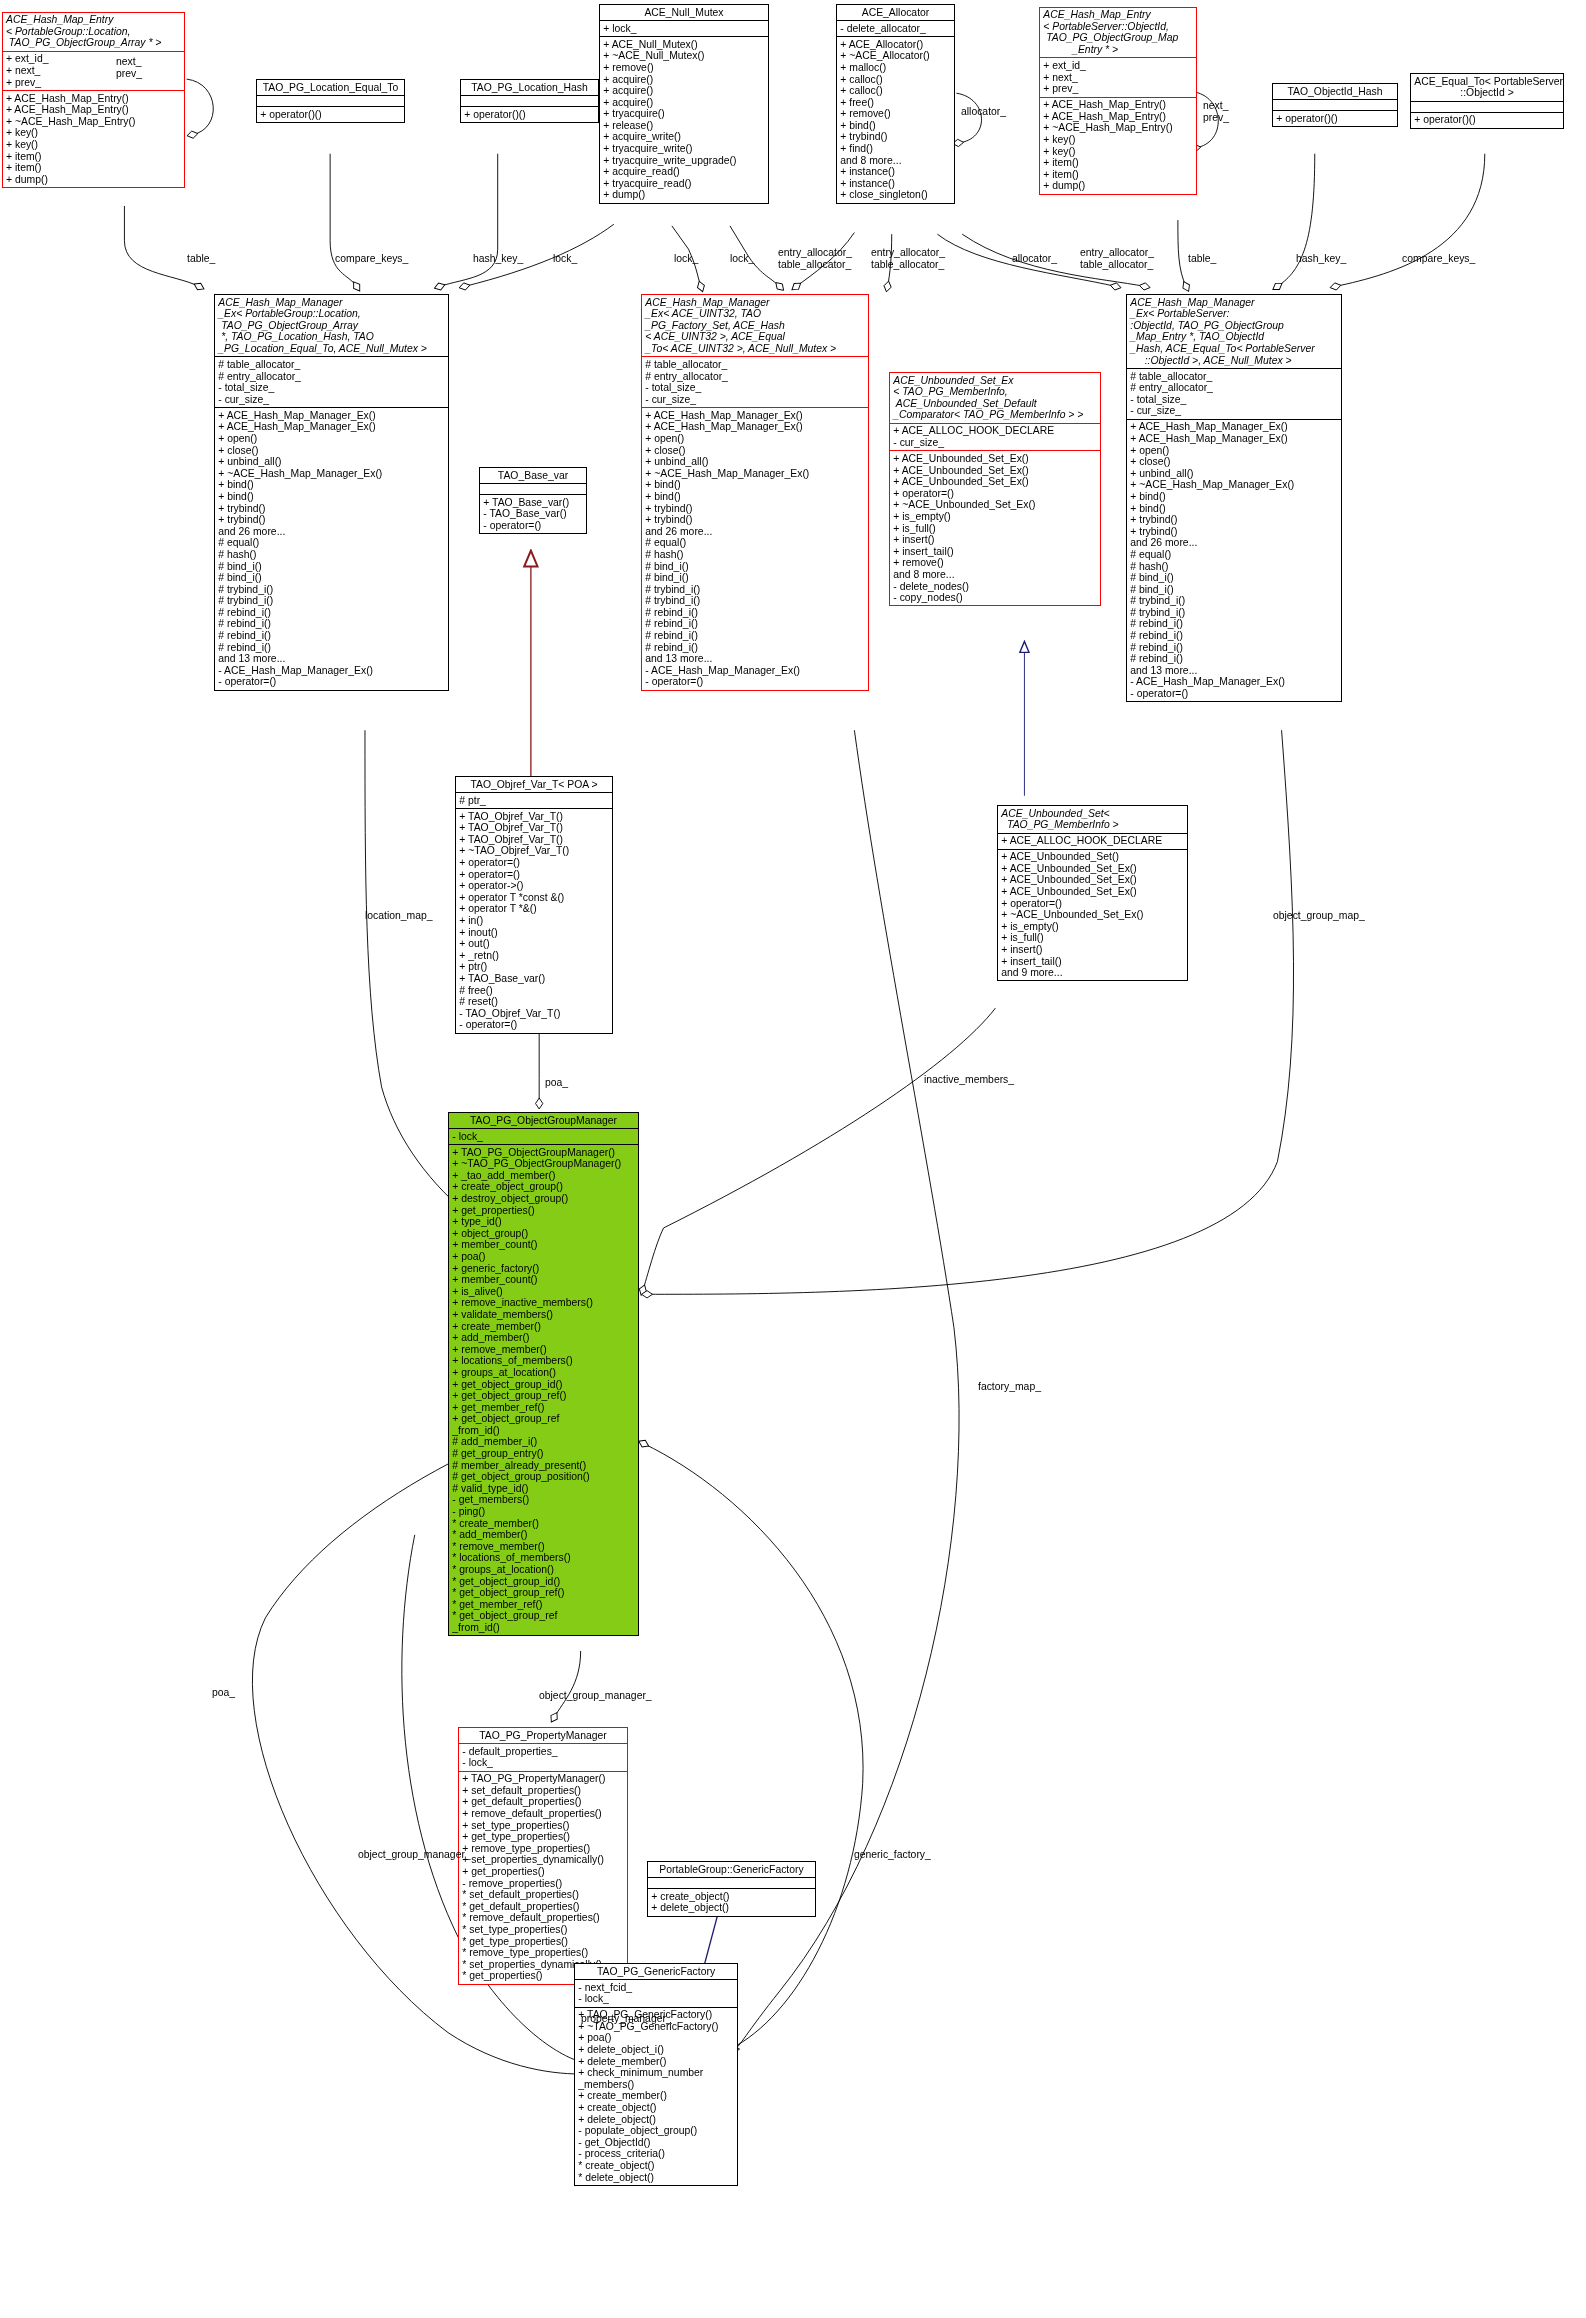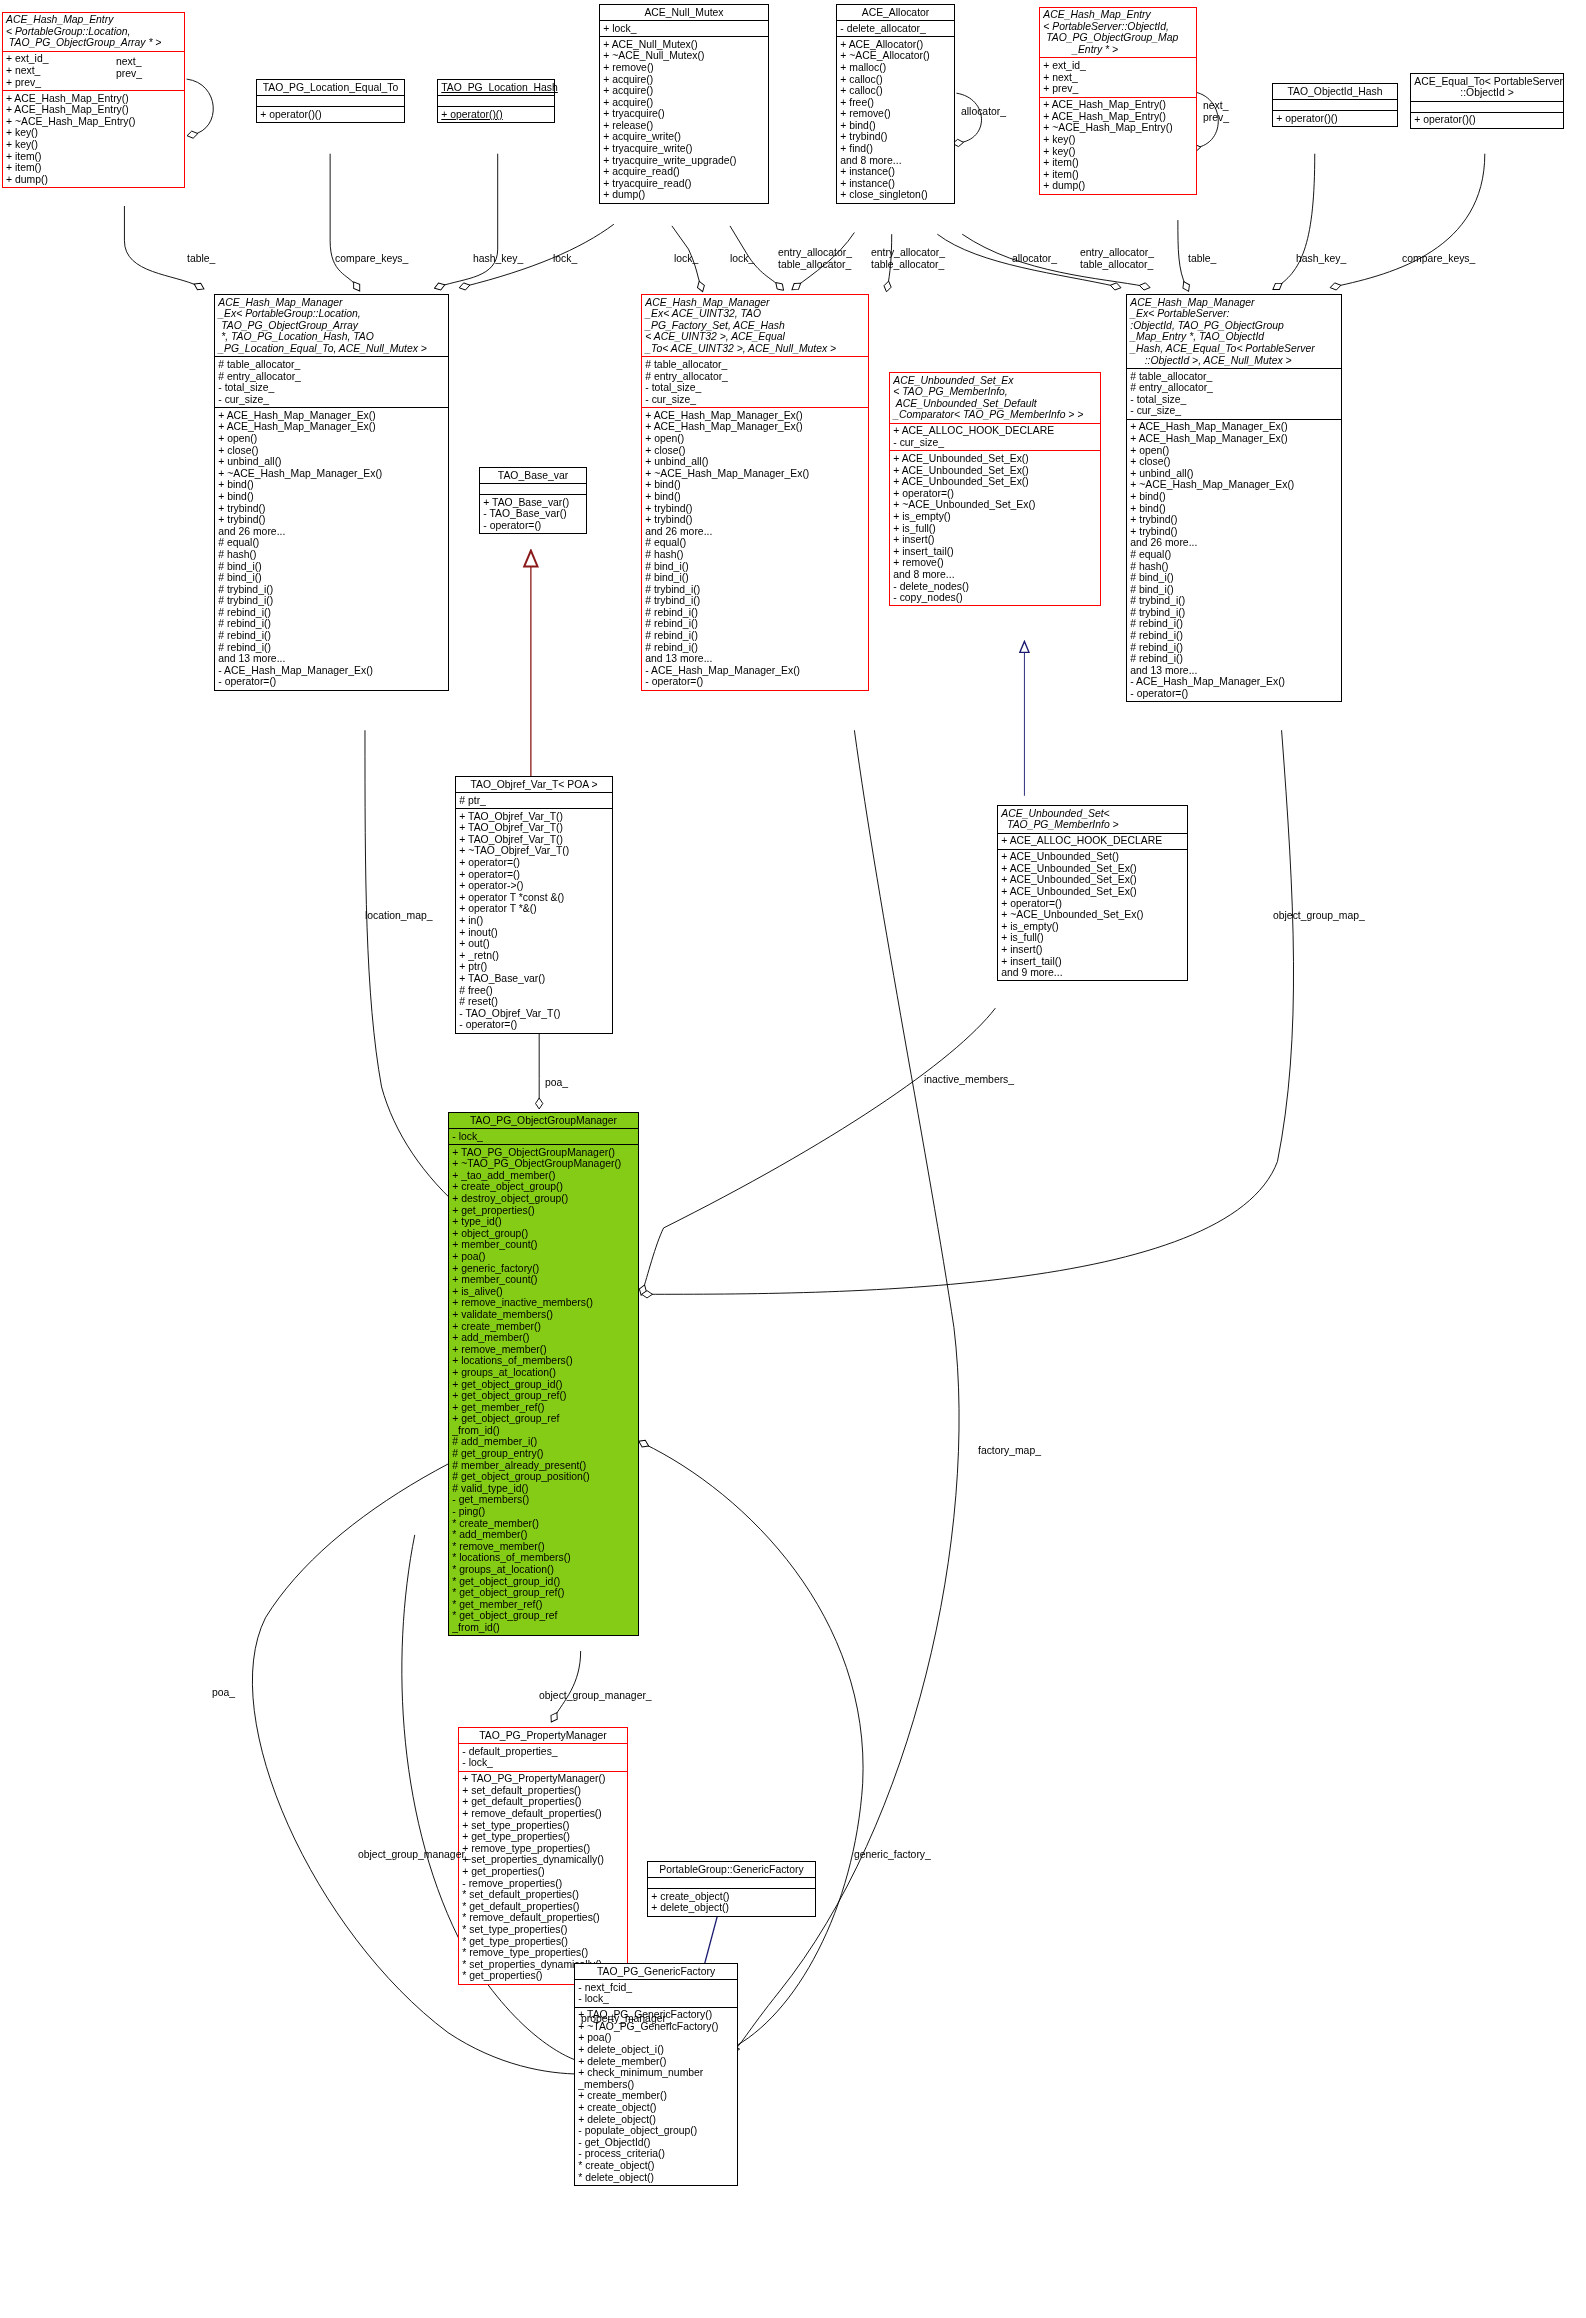--- a/index.html
+++ b/index.html
@@ -119,21 +119,21 @@
   </div>
 
   <div class="node" style="left:256px;top:79px;width:149px;">
     <div class="n-title">TAO_PG_Location_Equal_To</div>
     <div class="sep"></div>
     <div class="n-attrs"></div>
     <div class="sep"></div>
     <div class="n-ops">+ operator()()</div>
   </div>
 
-  <div class="node" style="left:437px;top:79px;width:118px;text-decoration:underline;">
+  <div class="node" style="left:460px;top:79px;width:139px;">
     <div class="n-title">TAO_PG_Location_Hash</div>
     <div class="sep"></div>
     <div class="n-attrs"></div>
     <div class="sep"></div>
     <div class="n-ops">+ operator()()</div>
   </div>
 
   <div class="node" style="left:599px;top:4.1px;width:170px;">
     <div class="n-title">ACE_Null_Mutex</div>
     <div class="sep"></div>
@@ -533,21 +533,21 @@
       <div class="edge-label" style="left: 1188px; top: 253px;">table_</div>
       <div class="edge-label" style="left: 1296px; top: 253px;">hash_key_</div>
       <div class="edge-label" style="left: 1402px; top: 253px;">compare_keys_</div>
       <div class="edge-label" style="left: 1203px; top: 100px;">next_
 prev_</div>
       <div class="edge-label" style="left: 961px; top: 106px;">allocator_</div>
       <div class="edge-label" style="left: 365px; top: 910px;">location_map_</div>
       <div class="edge-label" style="left: 545px; top: 1077px;">poa_</div>
       <div class="edge-label" style="left: 904px; top: 1074px; padding-left: 20px;">inactive_members_</div>
       <div class="edge-label" style="left: 1273px; top: 910px;">object_group_map_</div>
-      <div class="edge-label" style="left: 966px; top: 1445px; padding-left: 12px;">factory_map_</div>
+      <div class="edge-label" style="left: 966px; top: 1381px; padding-left: 12px;">factory_map_</div>
       <div class="edge-label" style="left: 212px; top: 1687px;">poa_</div>
       <div class="edge-label" style="left: 539px; top: 1690px;">object_group_manager_</div>
       <div class="edge-label" style="left: 358px; top: 1849px;">object_group_manager_</div>
       <div class="edge-label" style="left: 854px; top: 1849px;">generic_factory_</div>
       <div class="edge-label" style="left: 581px; top: 2013px;">property_manager_</div>
     </div>
 </div>
 
 
 </body></html>

